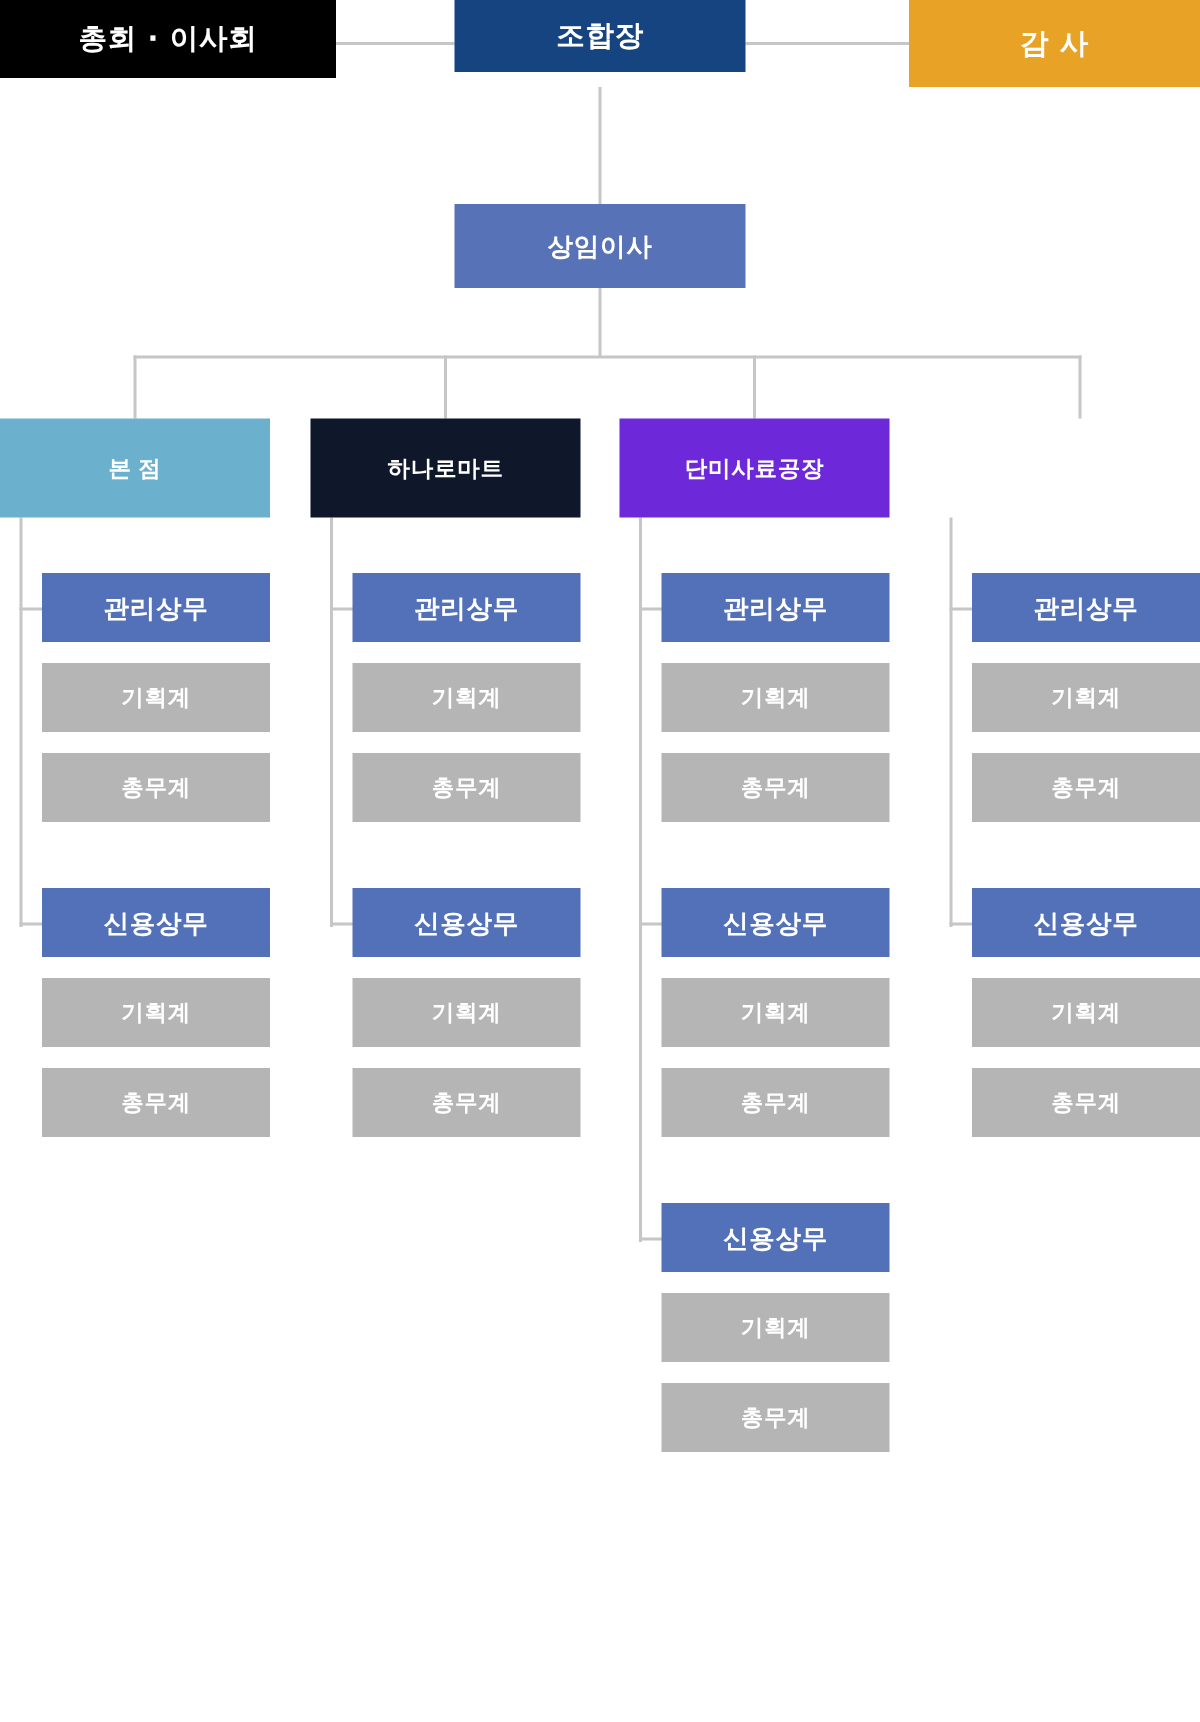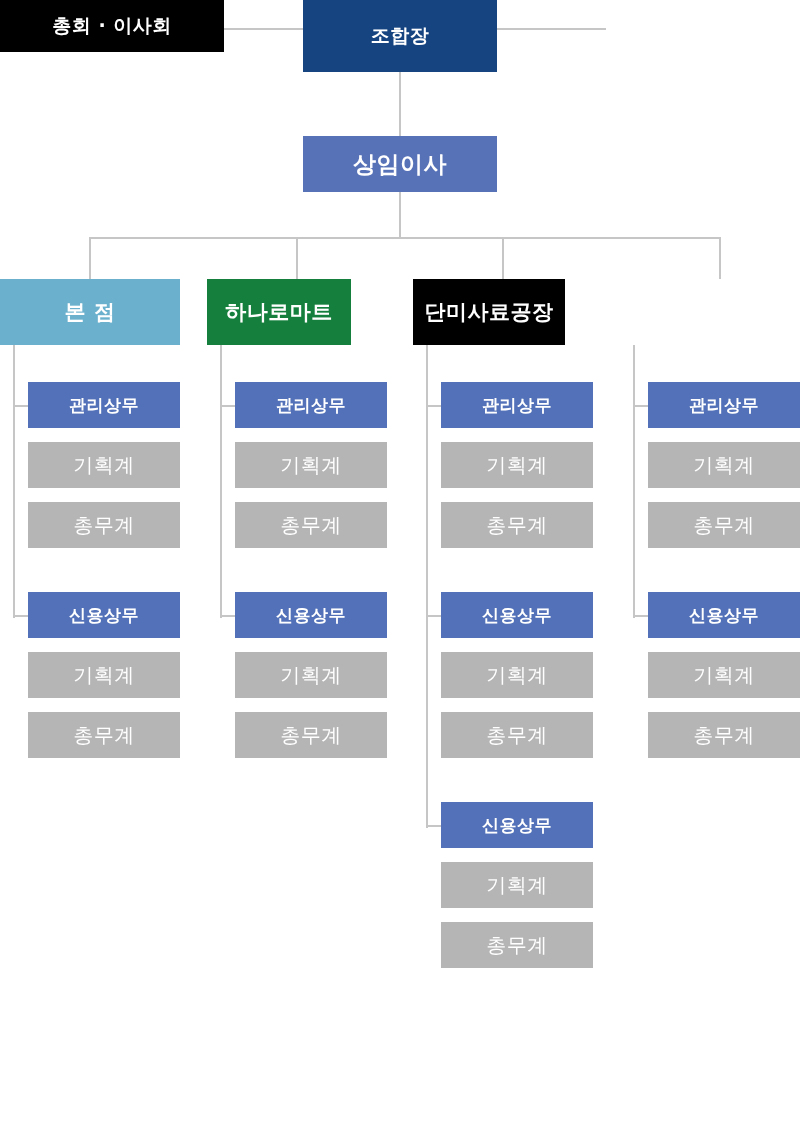--- a/index.html
+++ b/index.html
@@ -24,24 +24,24 @@
     display: flex;
     align-items: center;
     justify-content: center;
     color: #ffffff;
     font-weight: bold;
     letter-spacing: 0.5px;
     white-space: nowrap;
     z-index: 3;
   }
   .box.lvl1 { font-size: 19px; }
-  .box.lvl2 { font-size: 23px; }
-  .box.dept { font-size: 21px; }
+  .box.lvl2 { font-size: 17px; }
+  .box.dept { font-size: 15px; font-family: Liberation Serif, serif; }
   .box.mgr  { font-size: 17px; }
-  .box.team { font-size: 20px; font-weight: normal; }
+  .box.team { font-size: 15px; font-weight: bold; }
 
   .line {
     position: absolute;
     background: #c6c6c6;
     z-index: 1;
   }
   .line.h { height: 2px; }
   .line.v { width: 2px; }
 </style>
 </head>
@@ -76,30 +76,31 @@
   <div class="line h" style="left:426px; top:405px; width:16px;"></div>
   <div class="line h" style="left:426px; top:615px; width:16px;"></div>
   <div class="line h" style="left:426px; top:825px; width:16px;"></div>
 
   <div class="line v" style="left:633px; top:345px; height:273px;"></div>
   <div class="line h" style="left:633px; top:405px; width:16px;"></div>
   <div class="line h" style="left:633px; top:615px; width:16px;"></div>
 
   <div class="box lvl1" style="left:0px; top:0px; width:224px; height:52px; background:#000000;">총회 · 이사회</div>
 
-  <div class="box lvl1" style="left:303px; top:0px; width:194px; height:72px; background:#154481;">조합장</div>
+  <div class="box lvl1" style="left:303px; top:0px; width:194px; height:48px; background:#154481;">조합장</div>
 
+  <div class="box lvl1" style="left:606px; top:0px; width:194px; height:58px; background:#e8a226;">감 사</div>
 
   <div class="box lvl2" style="left:303px; top:136px; width:194px; height:56px; background:#5872b8;">상임이사</div>
 
   <div class="box dept" style="left:0px; top:279px; width:180px; height:66px; background:#6bb1ce;">본 점</div>
 
-  <div class="box dept" style="left:207px; top:279px; width:144px; height:66px; background:#15803d;">하나로마트</div>
+  <div class="box dept" style="left:207px; top:279px; width:180px; height:66px; background:#0f172a;">하나로마트</div>
 
-  <div class="box dept" style="left:413px; top:279px; width:152px; height:66px; background:#000000;">단미사료공장</div>
+  <div class="box dept" style="left:413px; top:279px; width:180px; height:66px; background:#6d28d9;">단미사료공장</div>
 
 
   <div class="box mgr" style="left:28px; top:382px; width:152px; height:46px; background:#5271b8;">관리상무</div>
   <div class="box team" style="left:28px; top:442px; width:152px; height:46px; background:#b5b5b5;">기획계</div>
   <div class="box team" style="left:28px; top:502px; width:152px; height:46px; background:#b5b5b5;">총무계</div>
 
   <div class="box mgr" style="left:28px; top:592px; width:152px; height:46px; background:#5271b8;">신용상무</div>
   <div class="box team" style="left:28px; top:652px; width:152px; height:46px; background:#b5b5b5;">기획계</div>
   <div class="box team" style="left:28px; top:712px; width:152px; height:46px; background:#b5b5b5;">총무계</div>
 

